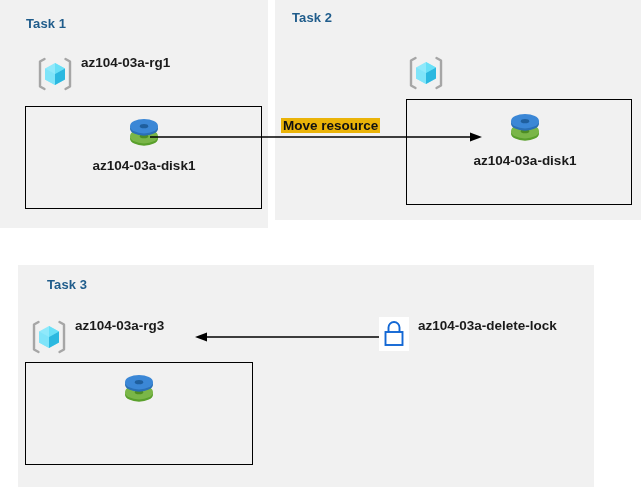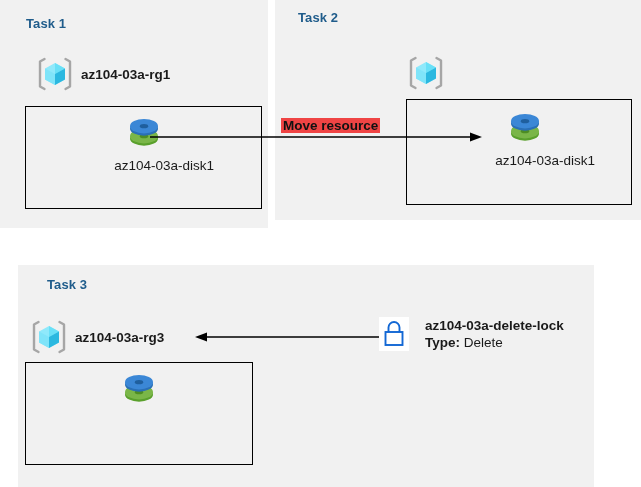--- a/index.html
+++ b/index.html
@@ -31,39 +31,38 @@
 
   .panel-title {
     position: absolute;
     color: #1f5c8b;
     font-size: 13px;
     font-weight: bold;
     letter-spacing: 0.1px;
     white-space: nowrap;
   }
   #title-task1 { left: 26px;  top: 16px; }
-  #title-task2 { left: 298px; top: 10px; }
+  #title-task2 { left: 292px; top: 10px; }
   #title-task3 { left: 47px;  top: 277px; }
 
   
   .inner-box {
     position: absolute;
     border: 1.4px solid #000000;
     background: transparent;
     box-sizing: border-box;
   }
   #box-task1 { left: 25px;  top: 106px; width: 237px; height: 103px; }
   #box-task2 { left: 406px; top: 99px;  width: 226px; height: 106px; }
   #box-task3 { left: 25px;  top: 362px; width: 228px; height: 103px; }
 
   
   .rg-item {
     position: absolute;
     display: flex;
-    align-items: center;
     white-space: nowrap;
   }
   .rg-icon { width: 38px; height: 38px; display: block; flex: 0 0 auto; }
   .rg-label {
     font-size: 13.5px;
     font-weight: bold;
     color: #1a1a1a;
     margin-left: 7px;
   }
   #rg-task1 { left: 36px;  top: 55px; }
@@ -72,44 +71,43 @@
 
   
   .disk-item {
     position: absolute;
     text-align: center;
     white-space: nowrap;
   }
   .disk-icon { width: 44px; height: 40px; display: block; margin: 0 auto; }
   .disk-label {
     font-size: 13.5px;
-    font-weight: normal;
+    font-weight: bold;
     color: #1a1a1a;
     margin-top: 5px;
-    text-align: right;
   }
   #disk-task1 { left: 74px;  top: 113px; width: 140px; }
   #disk-task2 { left: 455px; top: 108px; width: 140px; }
   #disk-task3 { left: 69px;  top: 369px; width: 140px; }
 
   
   .connector { position: absolute; overflow: visible; }
   #arrow-move { left: 150px; top: 124px; width: 332px; height: 26px; }
   #arrow-lock { left: 195px; top: 326px; width: 190px; height: 22px; }
 
   .arrow-line { stroke: #000000; stroke-width: 1.4; fill: none; }
   .arrow-head { fill: #000000; }
 
   
   .connector-label {
     position: absolute;
     font-size: 13.5px;
     font-weight: bold;
     color: #111111;
-    background: #ef4444;
+    background: #eab308;
     white-space: nowrap;
     padding: 0 2px;
   }
   #label-move { left: 281px; top: 118px; }
 
   
   #lock-block {
     position: absolute;
     left: 379px;
     top: 317px;
@@ -117,21 +115,21 @@
     align-items: flex-start;
     white-space: nowrap;
   }
   .lock-icon-wrap {
     width: 30px; height: 34px;
     background: #ffffff;
     display: block;
     flex: 0 0 auto;
   }
   .lock-icon { width: 30px; height: 34px; display: block; }
-  .lock-text { margin-left: 16px; line-height: 1.28; }
+  .lock-text { margin-left: 9px; line-height: 1.28; }
   .lock-name {
     font-size: 13.5px;
     font-weight: bold;
     color: #1a1a1a;
   }
   .lock-type-row {
     font-size: 13.5px;
     color: #1a1a1a;
   }
   .lock-type-key { font-weight: bold; }
@@ -247,20 +245,16 @@
   <div id="lock-block">
     <span class="lock-icon-wrap">
       <svg class="lock-icon" viewBox="0 0 30 34" xmlns="http://www.w3.org/2000/svg">
         <rect x="0" y="0" width="30" height="34" fill="#ffffff"></rect>
         <path d="M9.5 15 L9.5 10.5 A5.5 5.5 0 0 1 20.5 10.5 L20.5 15" fill="none" stroke="#1267d4" stroke-width="1.9"></path>
         <rect x="6.5" y="15" width="17" height="13" fill="#ffffff" stroke="#1267d4" stroke-width="1.9"></rect>
       </svg>
     </span>
     <span class="lock-text">
       <div class="lock-name">az104-03a-delete-lock</div>
-      <div class="lock-type-row">
-        <span class="lock-type-key">Type:</span>
-        <span class="lock-type-val">Delete</span>
-      </div>
     </span>
   </div>
 
 </div>
 
 </body></html>

